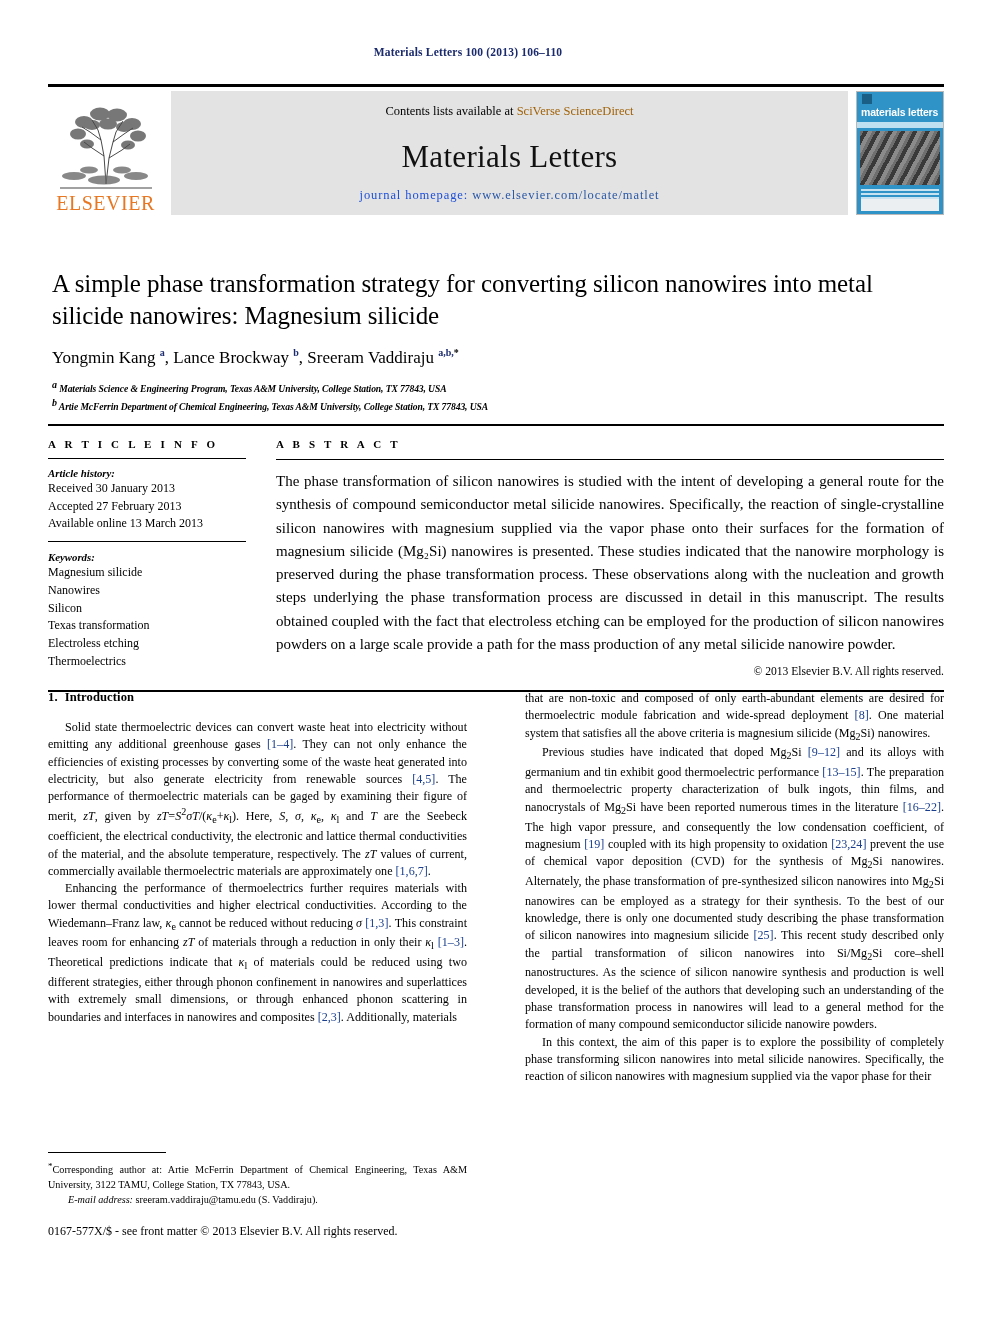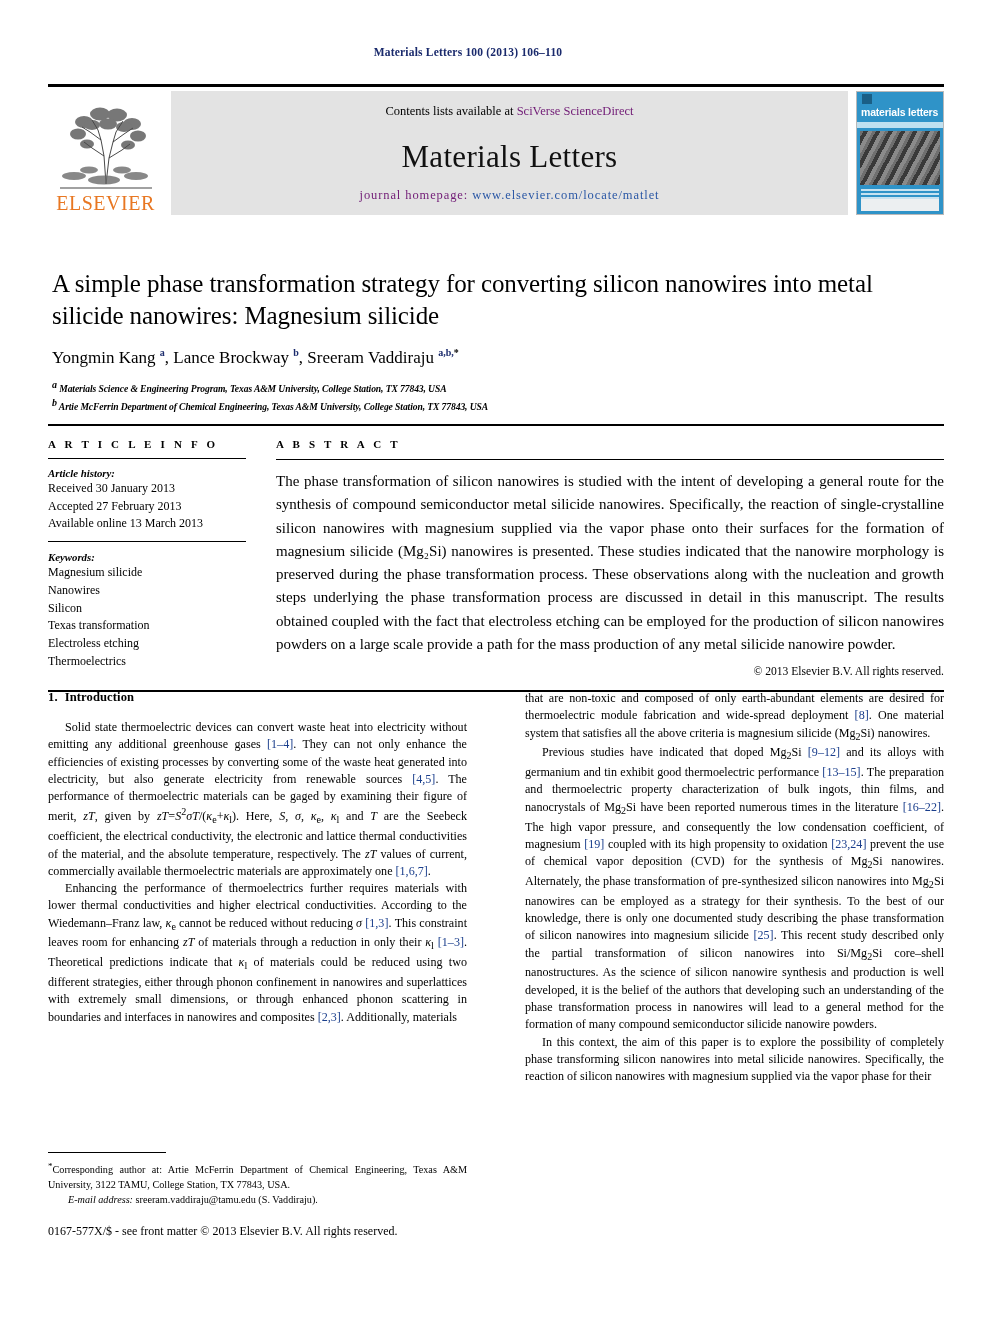--- a/index.html
+++ b/index.html
@@ -81,35 +81,35 @@
     background: #e3e3e3;
     margin: 0 8px 0 8px;
     position: relative;
     text-align: center;
   }
   .contents-line {
     font-size: 12.5px;
     padding-top: 13px;
     color: #000;
   }
-  .contents-line .sd-link { color: #701a75; }
+  .contents-line .sd-link { color: #a16207; }
   .journal-title {
     font-size: 31px;
     margin-top: 20px;
     letter-spacing: .3px;
     color: #111;
   }
   .homepage-line {
     position: absolute;
     bottom: 12px;
     left: 0; right: 0;
     font-size: 12.5px;
     letter-spacing: .9px;
   }
-  .homepage-line .hp-label { color: #701a75; }
+  .homepage-line .hp-label { color: #1d4ed8; }
   .homepage-line .hp-url { color: #2a57a5; }
   .cover-thumb {
     flex: 0 0 88px;
     width: 88px;
     background: #2f93c8;
     position: relative;
     overflow: hidden;
     border: 1px solid #b9b9b9;
     box-sizing: border-box;
   }

